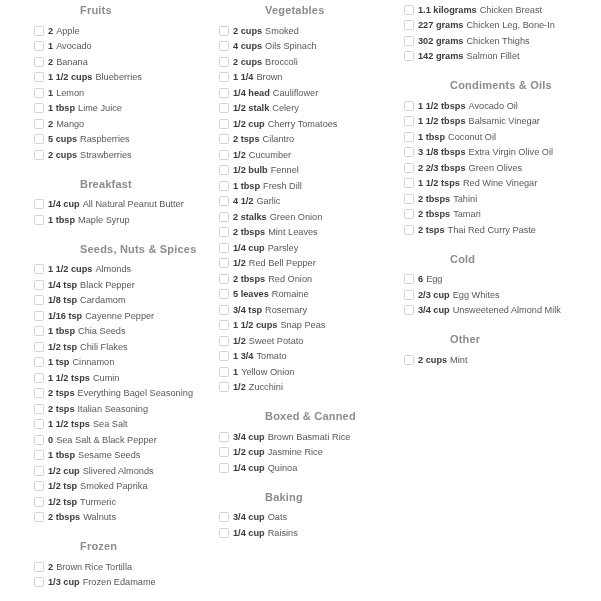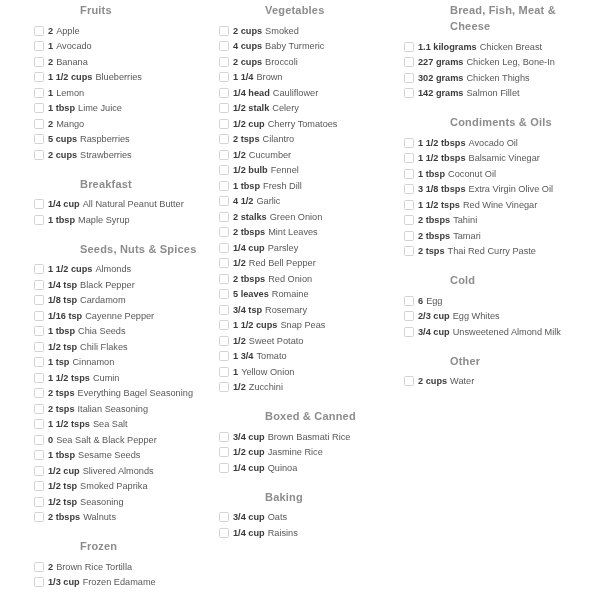--- a/index.html
+++ b/index.html
@@ -206,21 +206,21 @@
           <span class="name">Slivered Almonds</span>
         </div>
         <div class="row">
           <span class="checkbox" role="checkbox" aria-checked="false"></span>
           <span class="qty">1/2 tsp</span>
           <span class="name">Smoked Paprika</span>
         </div>
         <div class="row">
           <span class="checkbox" role="checkbox" aria-checked="false"></span>
           <span class="qty">1/2 tsp</span>
-          <span class="name">Seasoning</span>
+          <span class="name">Turmeric</span>
         </div>
         <div class="row">
           <span class="checkbox" role="checkbox" aria-checked="false"></span>
           <span class="qty">2 tbsps</span>
           <span class="name">Walnuts</span>
         </div>
       </div>
       <div class="section">
         <h2 class="section-title">Frozen</h2>
         <div class="row">
@@ -239,21 +239,21 @@
       <div class="section">
         <h2 class="section-title">Vegetables</h2>
         <div class="row">
           <span class="checkbox" role="checkbox" aria-checked="false"></span>
           <span class="qty">2 cups</span>
           <span class="name">Smoked</span>
         </div>
         <div class="row">
           <span class="checkbox" role="checkbox" aria-checked="false"></span>
           <span class="qty">4 cups</span>
-          <span class="name">Baby Turmeric</span>
+          <span class="name">Oils Spinach</span>
         </div>
         <div class="row">
           <span class="checkbox" role="checkbox" aria-checked="false"></span>
           <span class="qty">2 cups</span>
           <span class="name">Broccoli</span>
         </div>
         <div class="row">
           <span class="checkbox" role="checkbox" aria-checked="false"></span>
           <span class="qty">1 1/4</span>
           <span class="name">Brown</span>
@@ -386,21 +386,20 @@
         </div>
         <div class="row">
           <span class="checkbox" role="checkbox" aria-checked="false"></span>
           <span class="qty">1/4 cup</span>
           <span class="name">Raisins</span>
         </div>
       </div>
     </div>
   <div class="col">
       <div class="section">
-        <h2 class="section-title">Bread, Fish, Meat &amp; Cheese</h2>
         <div class="row">
           <span class="checkbox" role="checkbox" aria-checked="false"></span>
           <span class="qty">1.1 kilograms</span>
           <span class="name">Chicken Breast</span>
         </div>
         <div class="row">
           <span class="checkbox" role="checkbox" aria-checked="false"></span>
           <span class="qty">227 grams</span>
           <span class="name">Chicken Leg, Bone-In</span>
         </div>
@@ -432,20 +431,25 @@
           <span class="qty">1 tbsp</span>
           <span class="name">Coconut Oil</span>
         </div>
         <div class="row">
           <span class="checkbox" role="checkbox" aria-checked="false"></span>
           <span class="qty">3 1/8 tbsps</span>
           <span class="name">Extra Virgin Olive Oil</span>
         </div>
         <div class="row">
           <span class="checkbox" role="checkbox" aria-checked="false"></span>
+          <span class="qty">2 2/3 tbsps</span>
+          <span class="name">Green Olives</span>
+        </div>
+        <div class="row">
+          <span class="checkbox" role="checkbox" aria-checked="false"></span>
           <span class="qty">1 1/2 tsps</span>
           <span class="name">Red Wine Vinegar</span>
         </div>
         <div class="row">
           <span class="checkbox" role="checkbox" aria-checked="false"></span>
           <span class="qty">2 tbsps</span>
           <span class="name">Tahini</span>
         </div>
         <div class="row">
           <span class="checkbox" role="checkbox" aria-checked="false"></span>
@@ -474,17 +478,17 @@
           <span class="checkbox" role="checkbox" aria-checked="false"></span>
           <span class="qty">3/4 cup</span>
           <span class="name">Unsweetened Almond Milk</span>
         </div>
       </div>
       <div class="section">
         <h2 class="section-title">Other</h2>
         <div class="row">
           <span class="checkbox" role="checkbox" aria-checked="false"></span>
           <span class="qty">2 cups</span>
-          <span class="name">Water</span>
+          <span class="name">Mint</span>
         </div>
       </div>
     </div>
 </div>
 
 </body></html>

